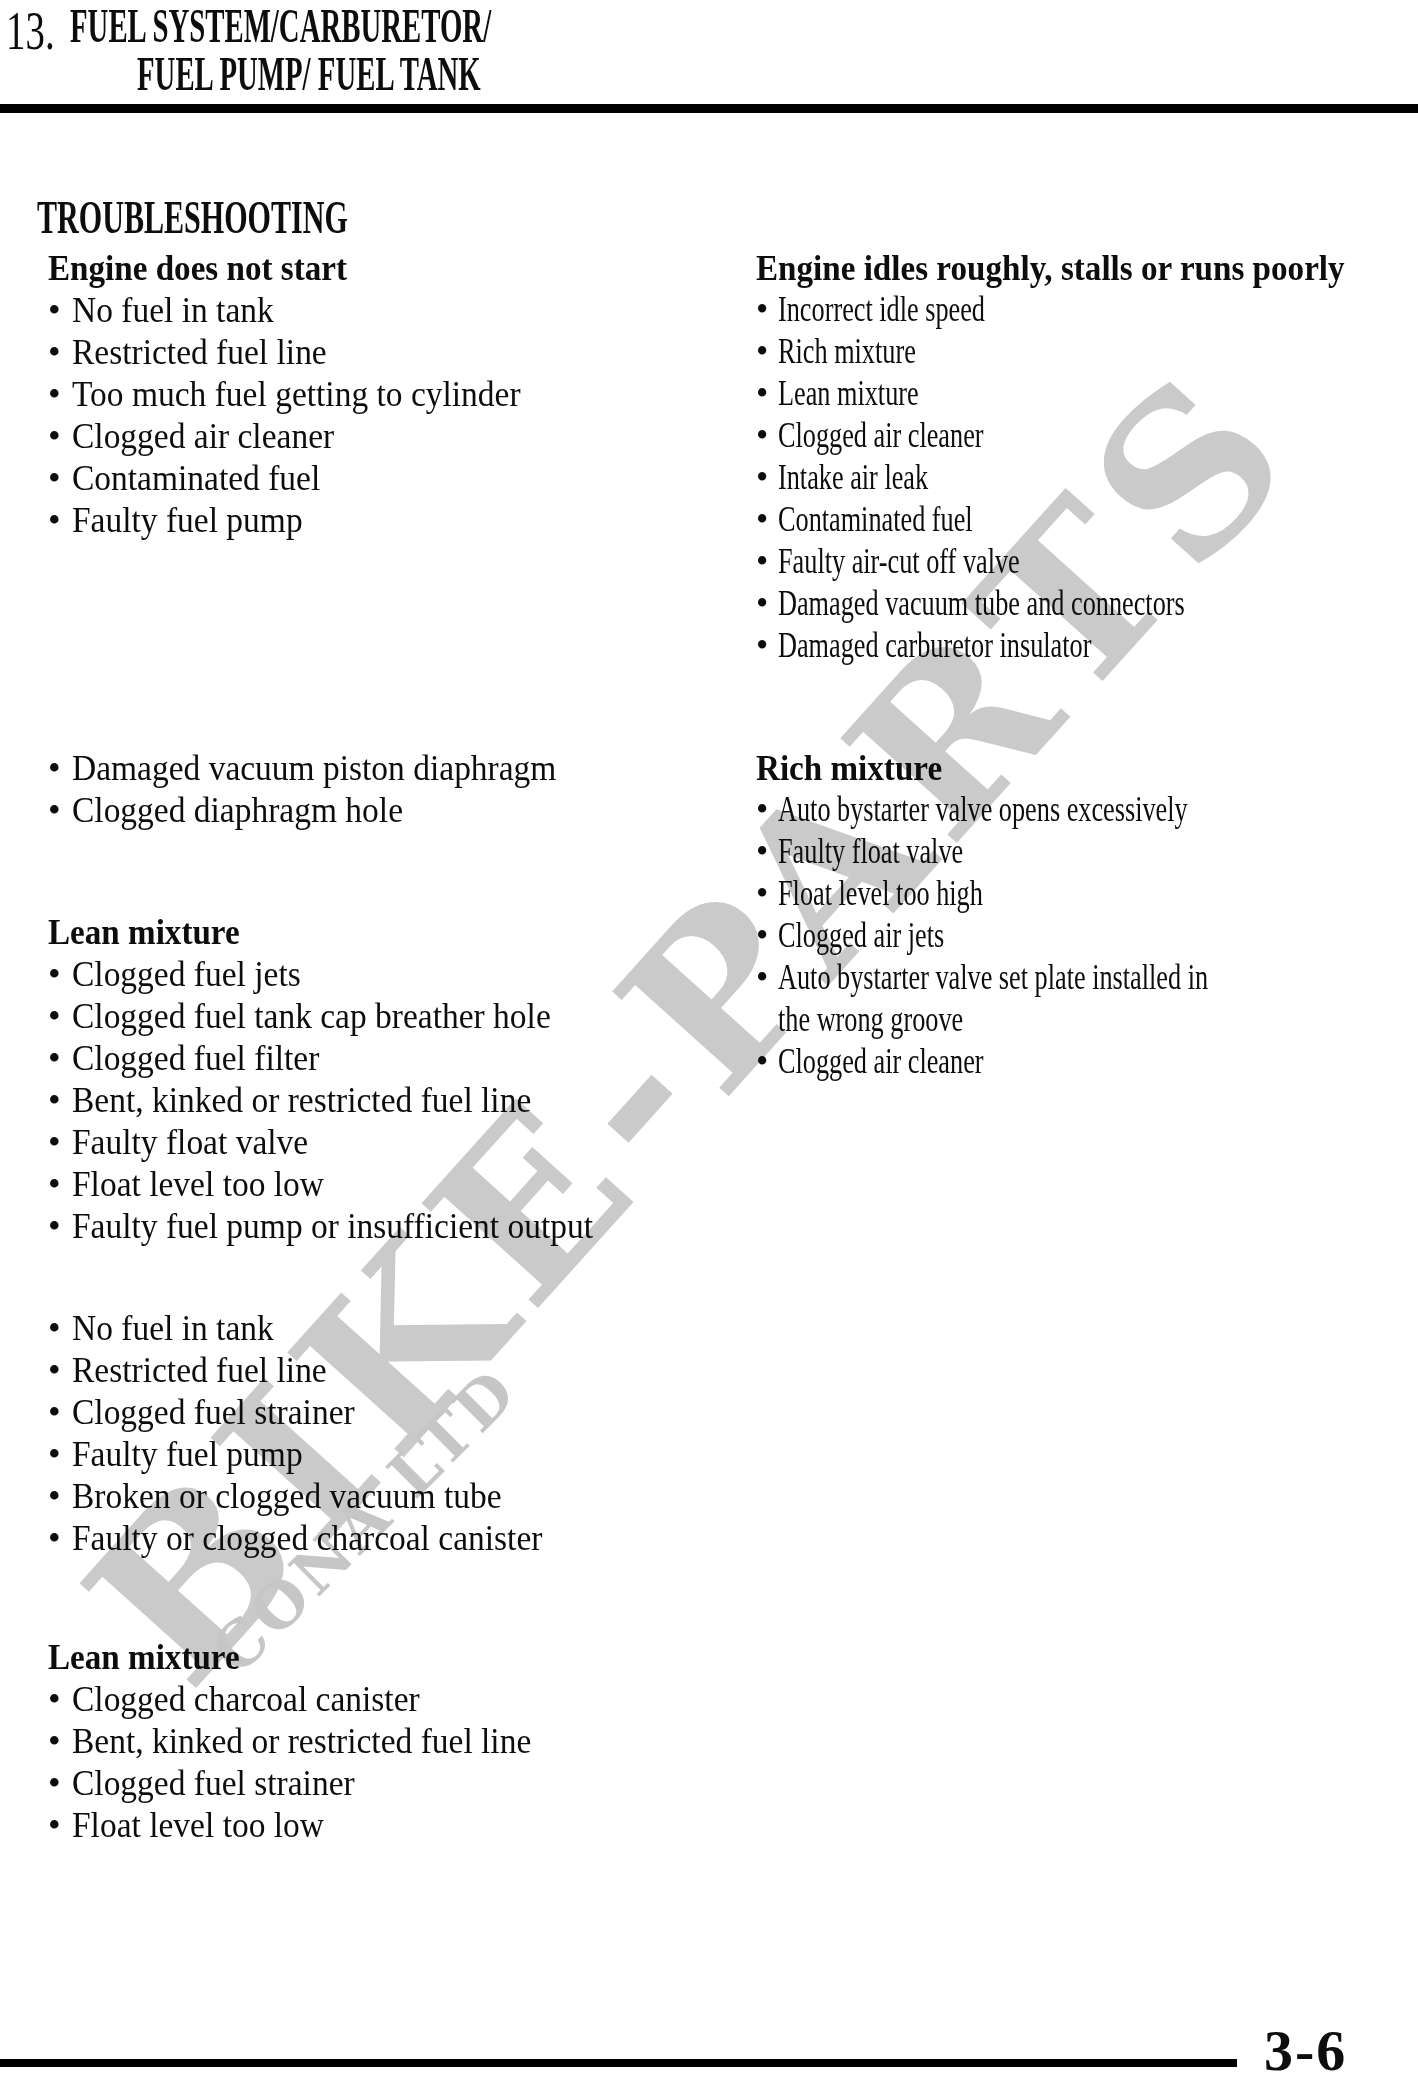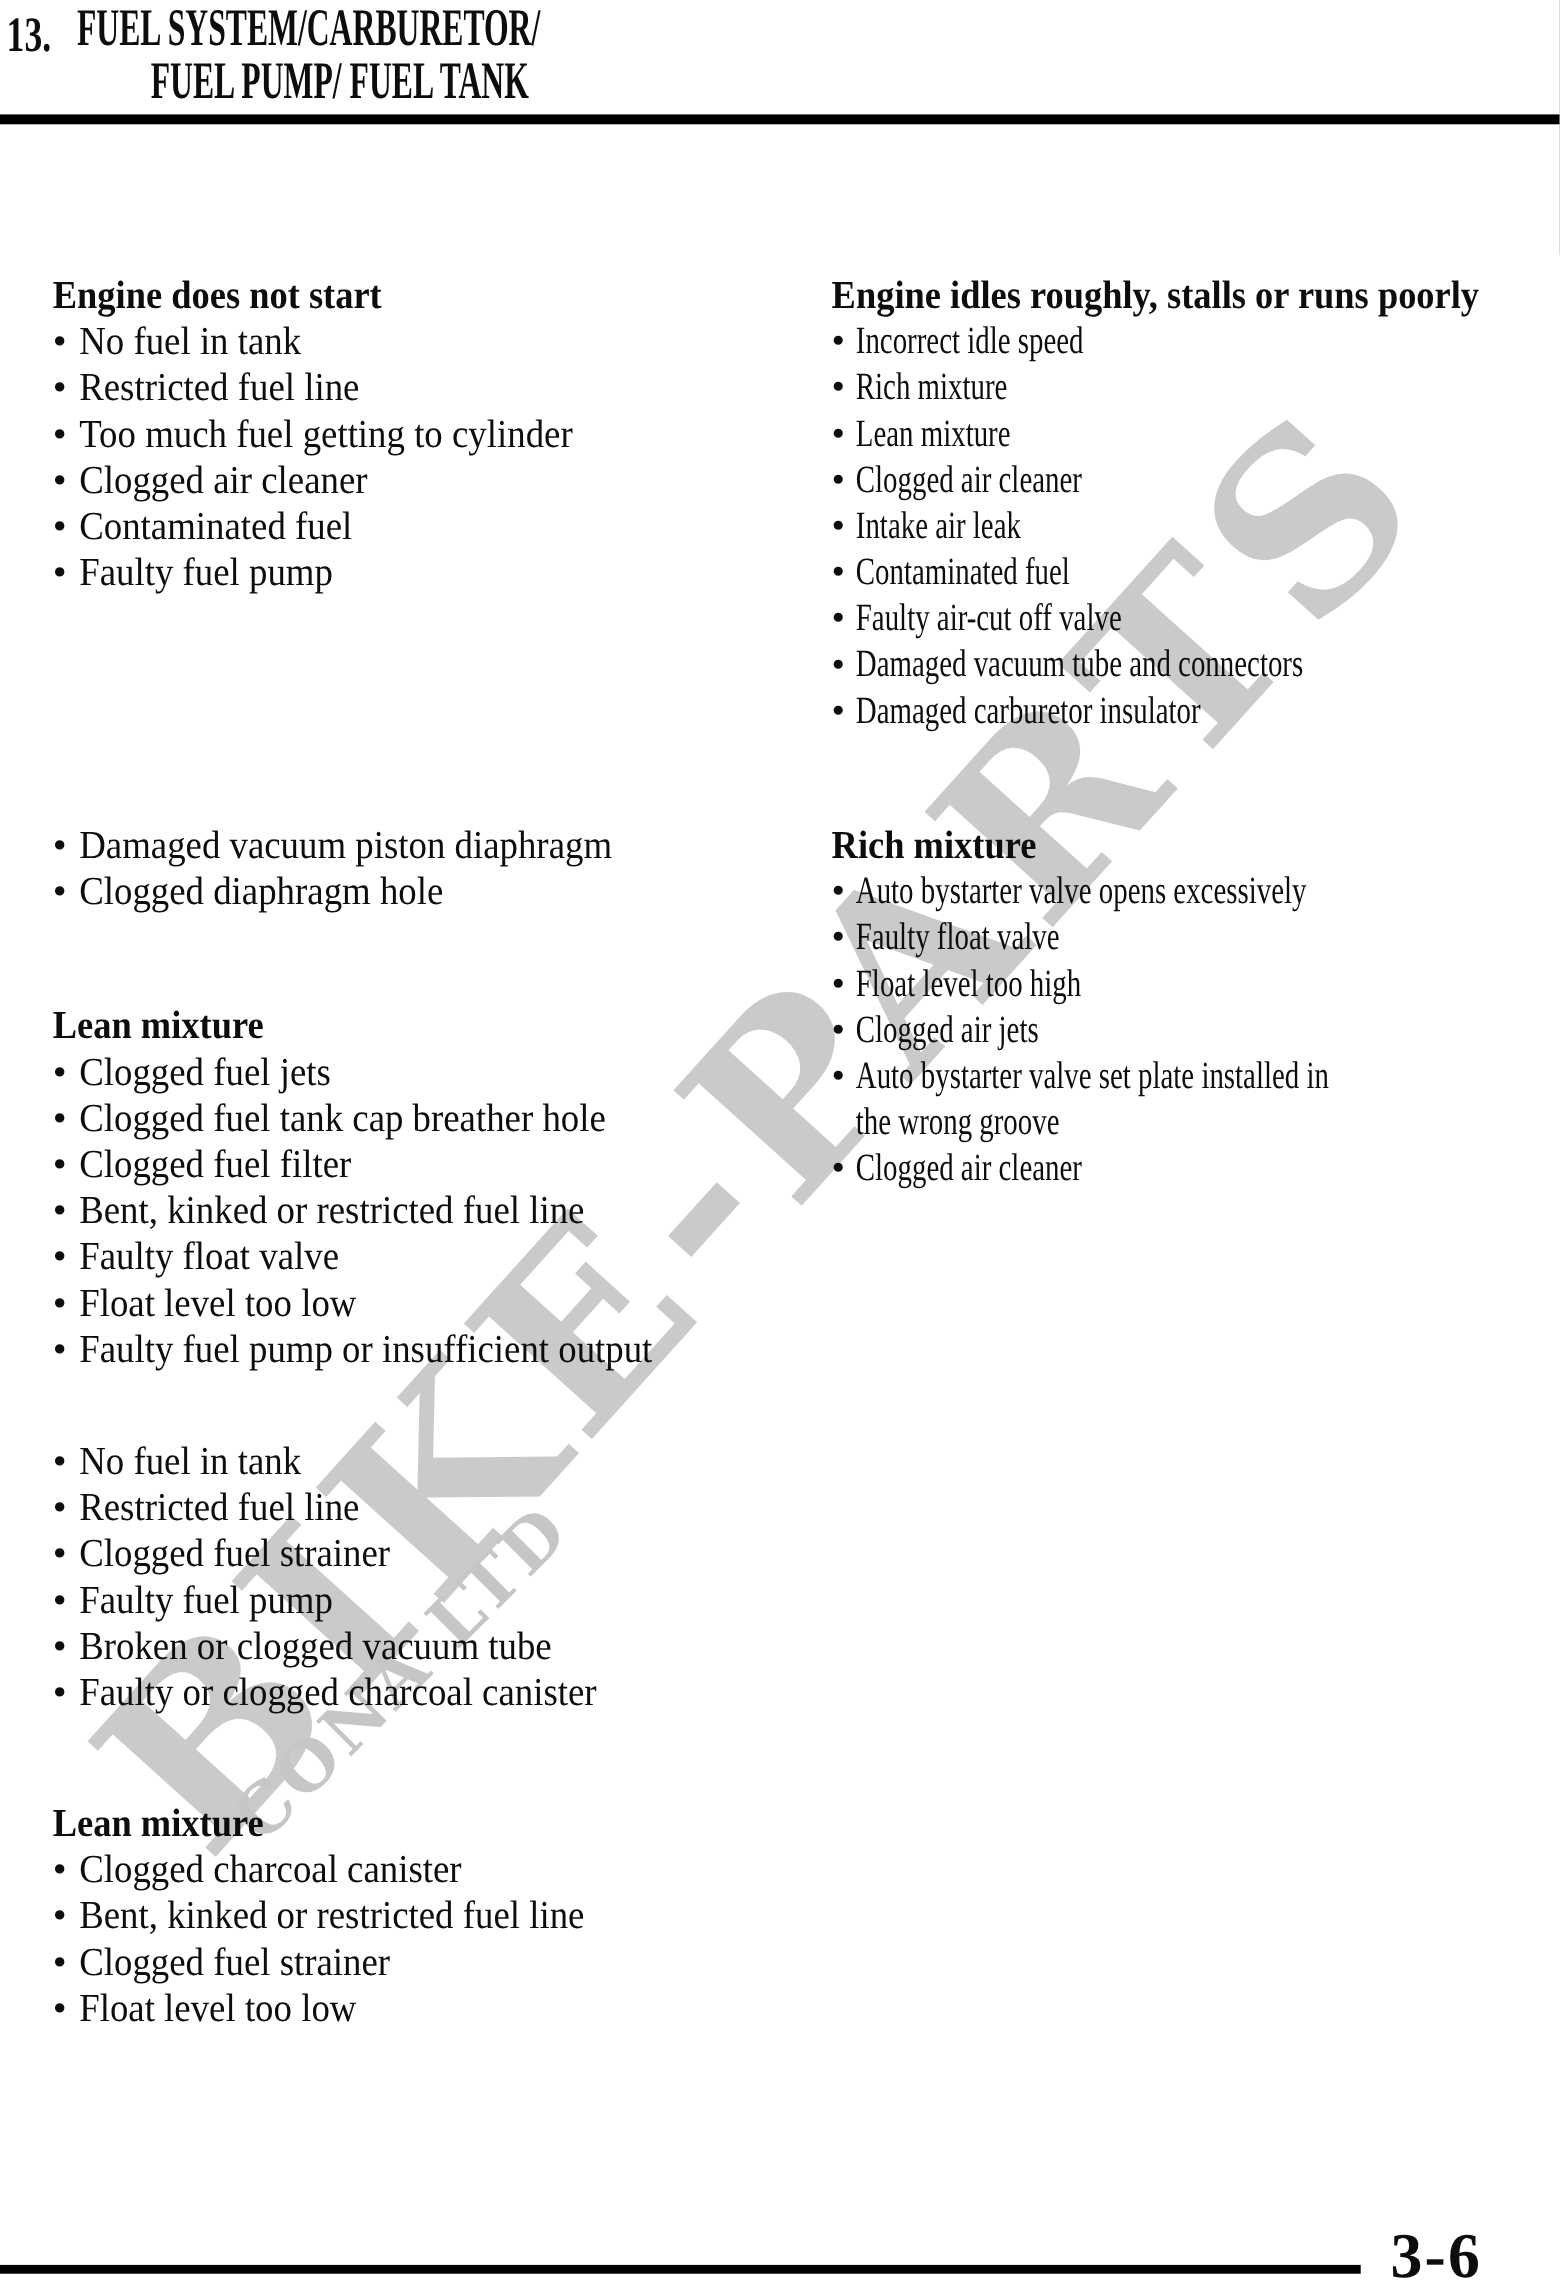--- a/index.html
+++ b/index.html
@@ -21,21 +21,21 @@
     text-align:center;transform:rotate(-45deg);
     font-family:"DejaVu Serif",serif;font-weight:bold;
     font-size:62px;letter-spacing:4px;line-height:74px;
     z-index:0;white-space:nowrap;user-select:none;
   }
   
   .content{position:absolute;inset:0;z-index:1;}
   .sx{display:inline-block;transform-origin:0 0;white-space:pre;}
   .k60{transform:scaleX(.60);} .k64{transform:scaleX(.64);}
   .k72{transform:scaleX(.72);}
-  .chapter-num{position:absolute;left:6px;top:0px;font-size:45px;font-weight:bold;line-height:62px;}
+  .chapter-num{position:absolute;left:6px;top:0px;font-size:54px;font-weight:normal;line-height:62px;}
   .chapter-title{position:absolute;left:70px;top:2px;font-weight:bold;font-size:48px;line-height:48px;}
   .rule-top{position:absolute;left:0;top:104px;width:1418px;height:9px;background:#000;}
   .rule-bottom{position:absolute;left:0;top:2059px;width:1237px;height:8px;background:#000;}
   .section-title{position:absolute;left:37px;top:194px;font-size:47px;font-weight:bold;line-height:47px;}
   .page-num{position:absolute;left:1264px;top:2022px;font-size:58px;font-weight:bold;letter-spacing:2px;line-height:58px;}
   .group{position:absolute;}
   .g-heading{font-weight:bold;line-height:42px;white-space:nowrap;}
   .item{display:flex;line-height:42px;}
   .bullet{flex:none;}
   .col-left .g-heading{font-size:36px;}
@@ -64,20 +64,23 @@
     <div class="chapter-title">
       <div>
         <span class="sx k60">FUEL SYSTEM/CARBURETOR/</span>
       </div>
       <div style="padding-left:4px;text-align:center;">
         <span class="sx k60">FUEL PUMP/ FUEL TANK</span>
       </div>
     </div>
     <div class="rule-top"></div>
 
+    <div class="section-title">
+      <span class="sx k64">TROUBLESHOOTING</span>
+    </div>
 
     <div class="group col-left" style="left:48px;top:247px;width:660px;">
       <div class="g-heading">
         <span class="sx">Engine does not start</span>
       </div>
       <div>
           <div class="item">
             <span class="bullet">•</span>
             <span class="sx txt">No fuel in tank</span>
           </div>

